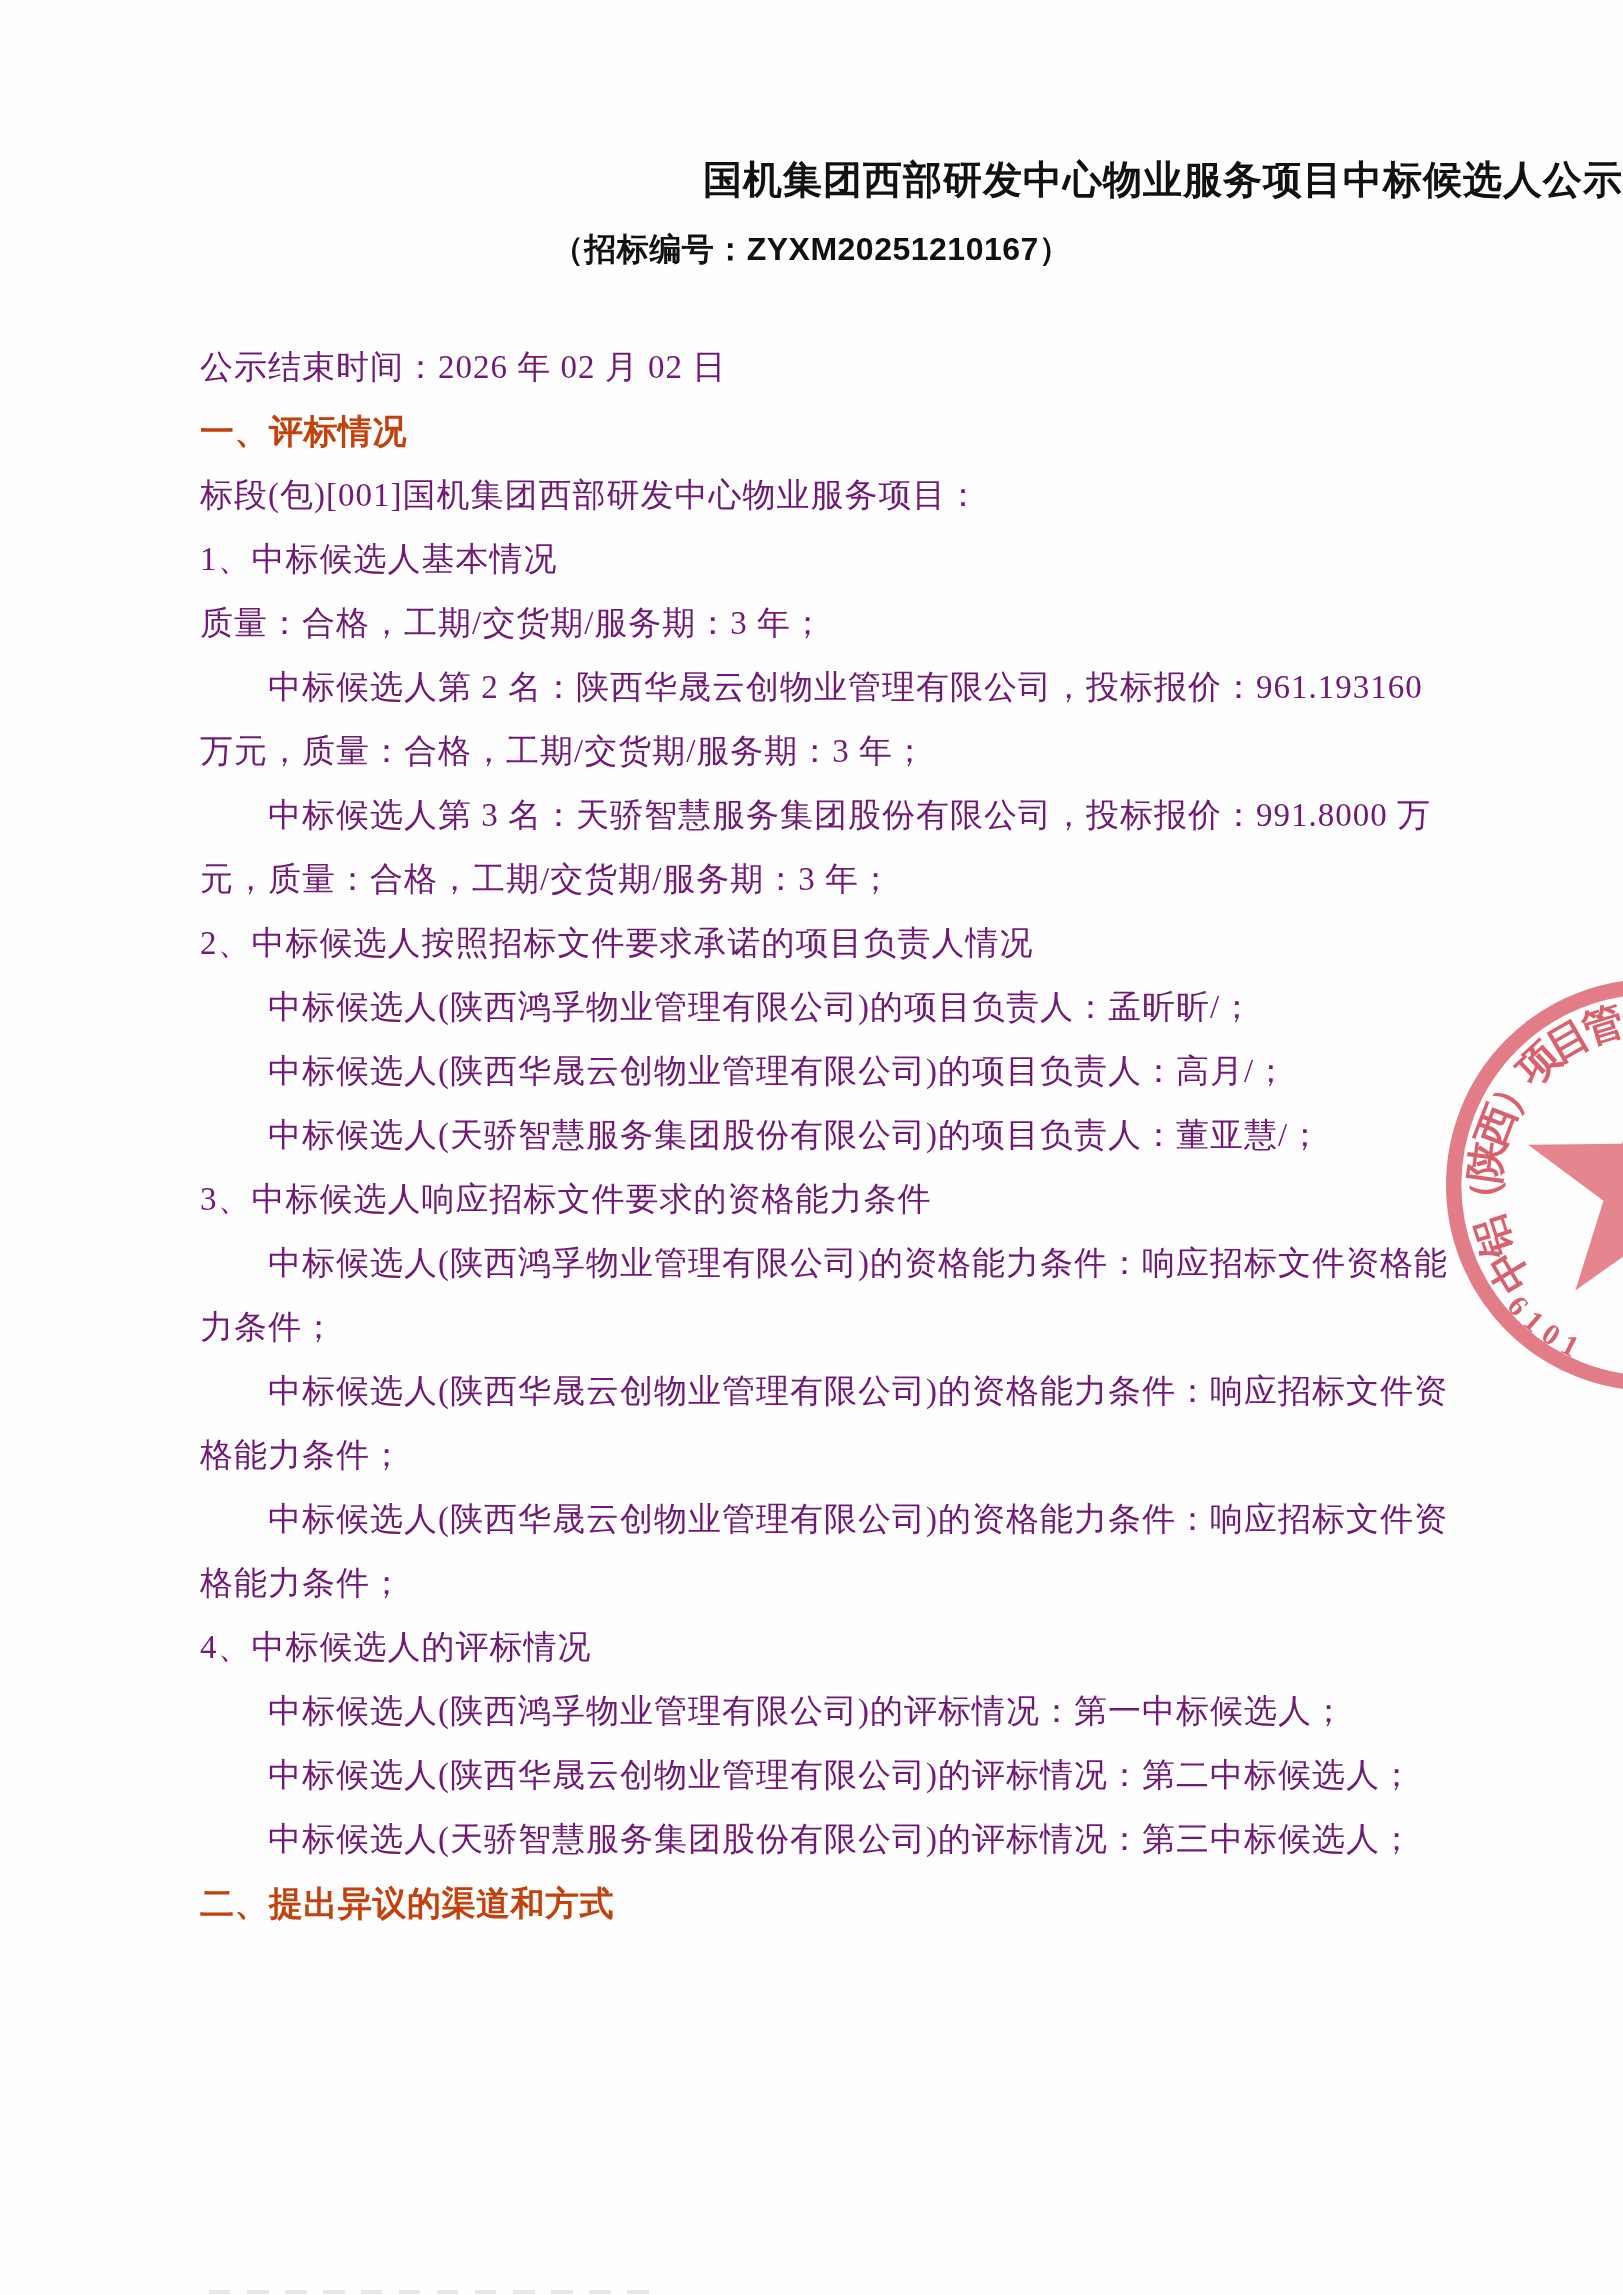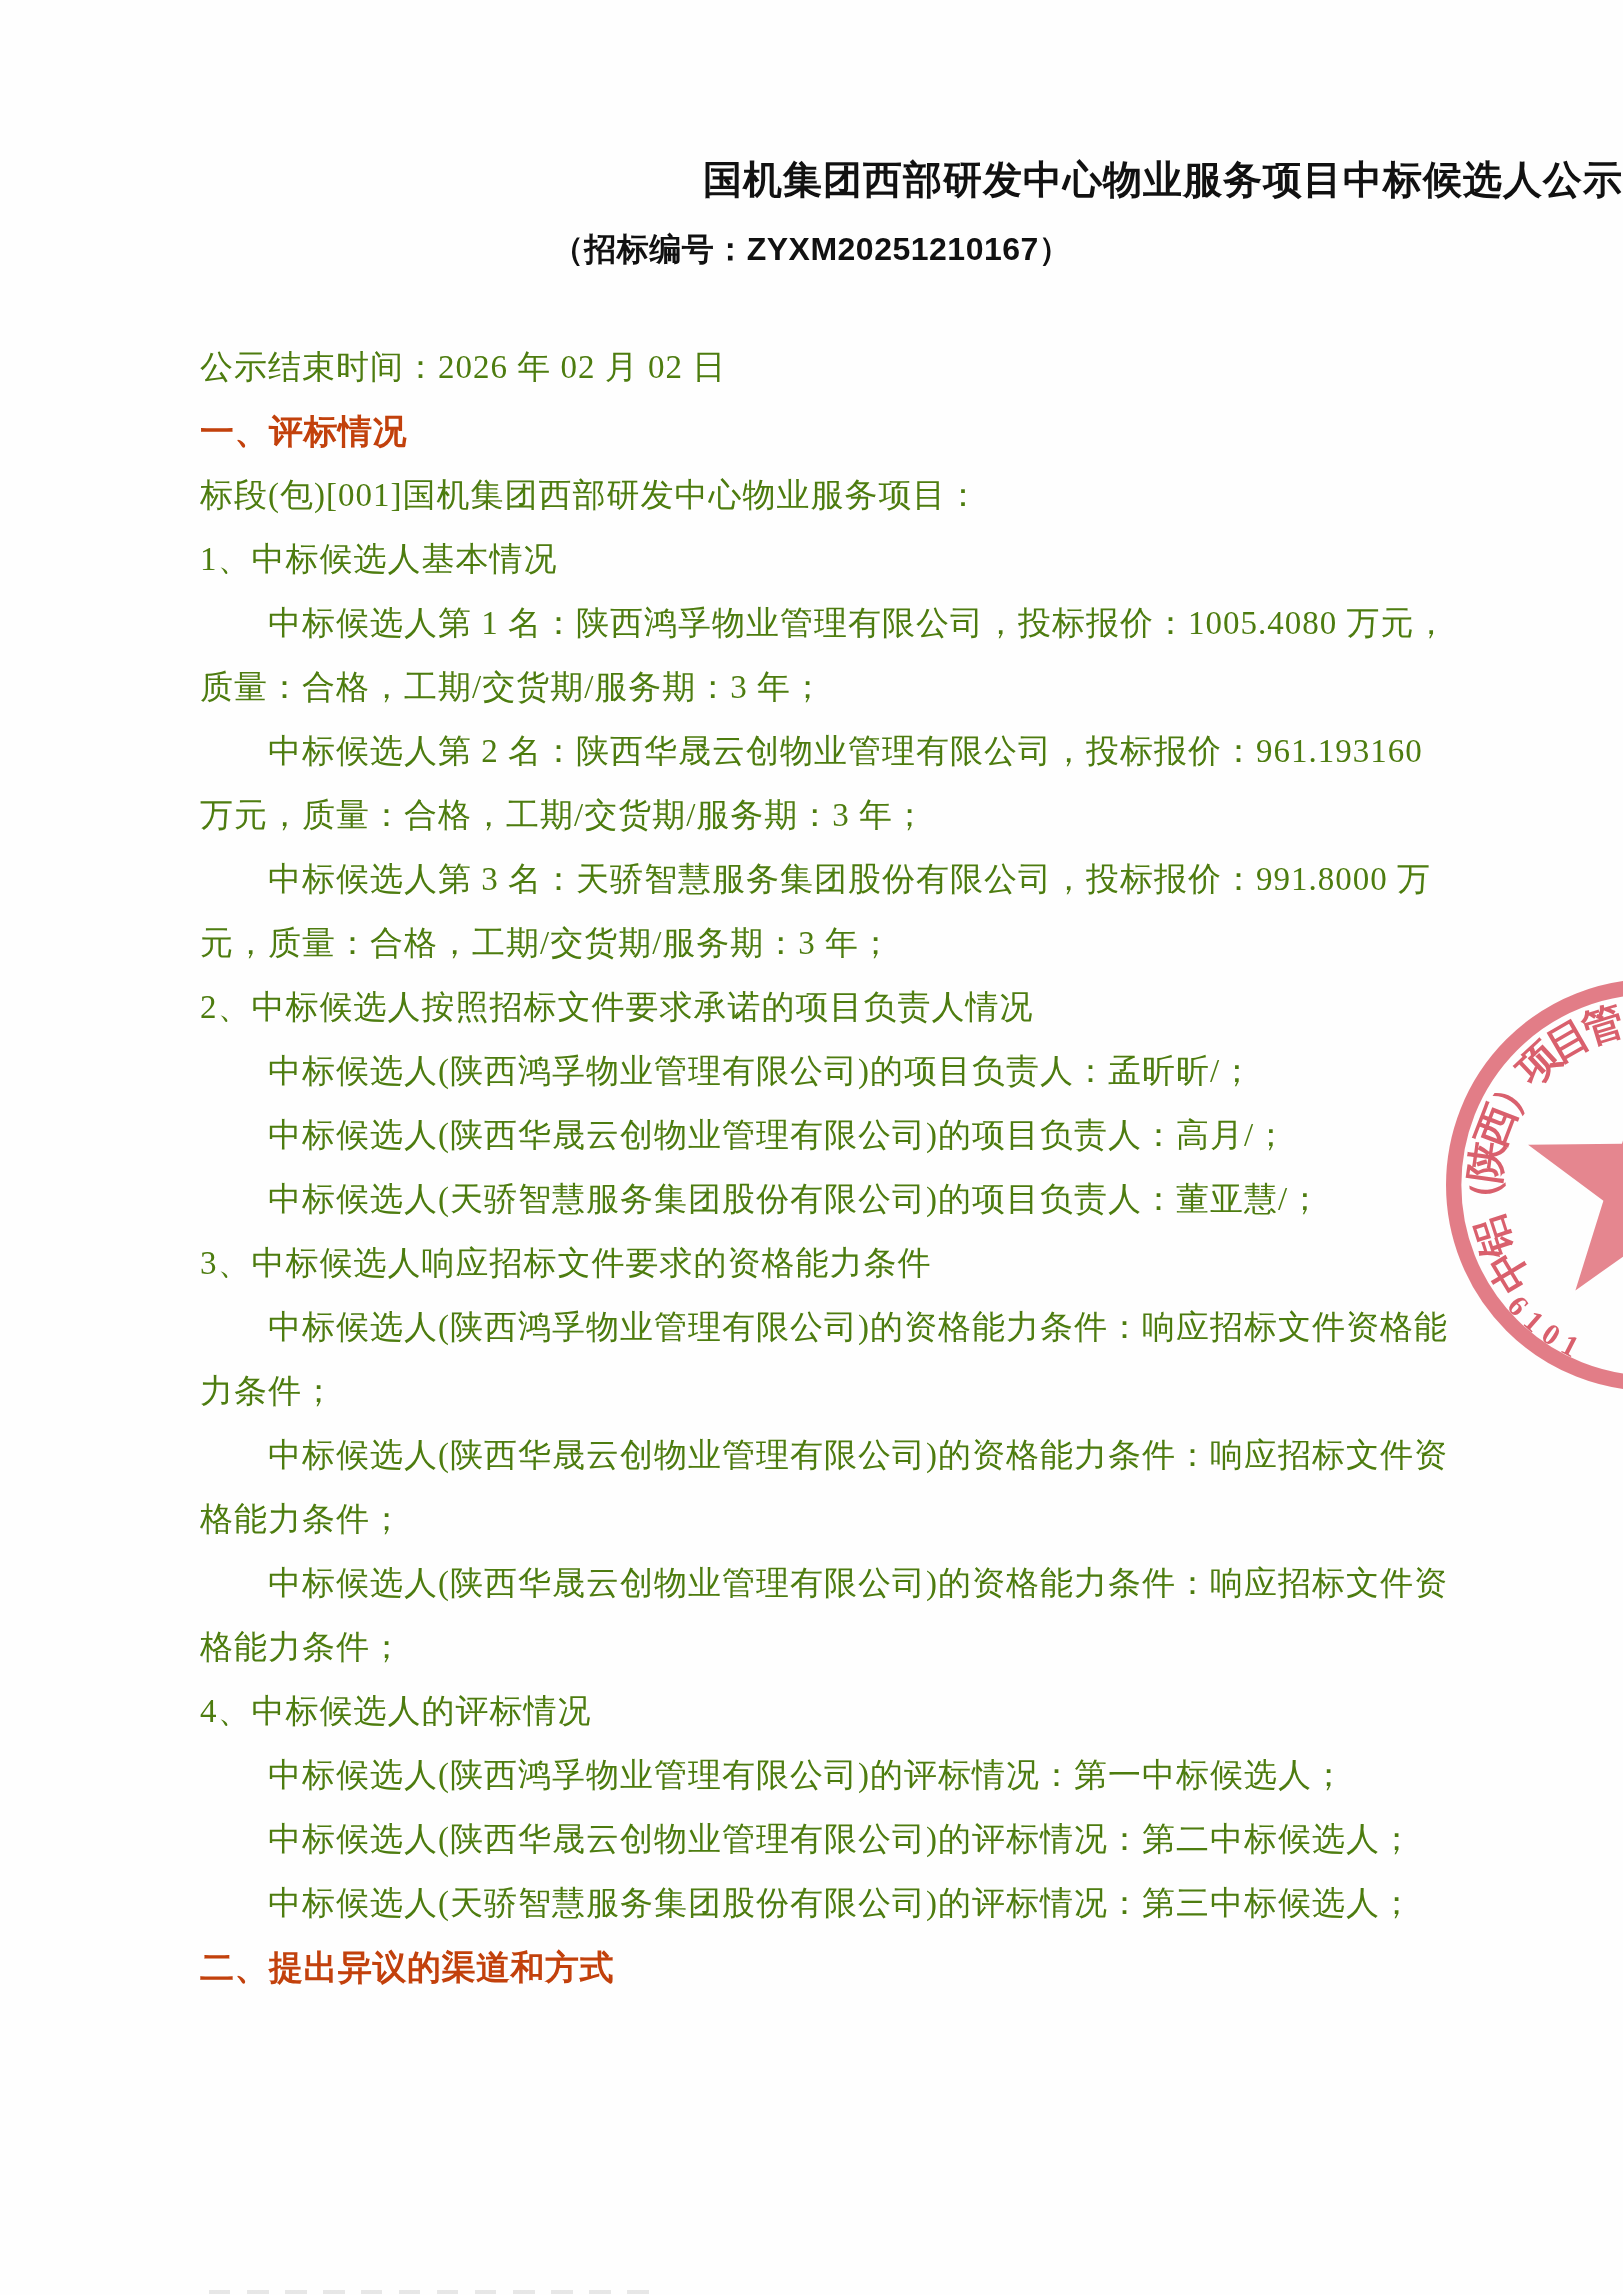--- a/index.html
+++ b/index.html
@@ -53,21 +53,21 @@
     left: 200px;
     top: 335px;
     width: 1237px;
   }
   .line {
     height: 64px;
     line-height: 64px;
     font-size: 33px;
     letter-spacing: 1px;
     white-space: nowrap;
-    color: #4d7c0f;
+    color: #701a75;
   }
   .line.indent {
     text-indent: 68px;
   }
   .line.bold {
     font-family: "Liberation Sans", "DejaVu Sans", sans-serif;
     font-weight: bold;
     font-size: 34px;
     letter-spacing: 0.5px;
     color: #c2410c;
@@ -104,21 +104,20 @@
 
   <div class="doc-title">国机集团西部研发中心物业服务项目中标候选人公示</div>
 
   <div class="doc-subtitle">（招标编号：ZYXM20251210167）</div>
 
   <div class="body-lines" id="body-lines">
       <div class="line">公示结束时间：2026 年 02 月 02 日</div>
       <div class="line bold">一、评标情况</div>
       <div class="line">标段(包)[001]国机集团西部研发中心物业服务项目：</div>
       <div class="line">1、中标候选人基本情况</div>
-      <div class="line indent">中标候选人第 1 名：陕西鸿孚物业管理有限公司，投标报价：1005.4080 万元，</div>
       <div class="line">质量：合格，工期/交货期/服务期：3 年；</div>
       <div class="line indent">中标候选人第 2 名：陕西华晟云创物业管理有限公司，投标报价：961.193160</div>
       <div class="line">万元，质量：合格，工期/交货期/服务期：3 年；</div>
       <div class="line indent">中标候选人第 3 名：天骄智慧服务集团股份有限公司，投标报价：991.8000 万</div>
       <div class="line">元，质量：合格，工期/交货期/服务期：3 年；</div>
       <div class="line">2、中标候选人按照招标文件要求承诺的项目负责人情况</div>
       <div class="line indent">中标候选人(陕西鸿孚物业管理有限公司)的项目负责人：孟昕昕/；</div>
       <div class="line indent">中标候选人(陕西华晟云创物业管理有限公司)的项目负责人：高月/；</div>
       <div class="line indent">中标候选人(天骄智慧服务集团股份有限公司)的项目负责人：董亚慧/；</div>
       <div class="line">3、中标候选人响应招标文件要求的资格能力条件</div>

